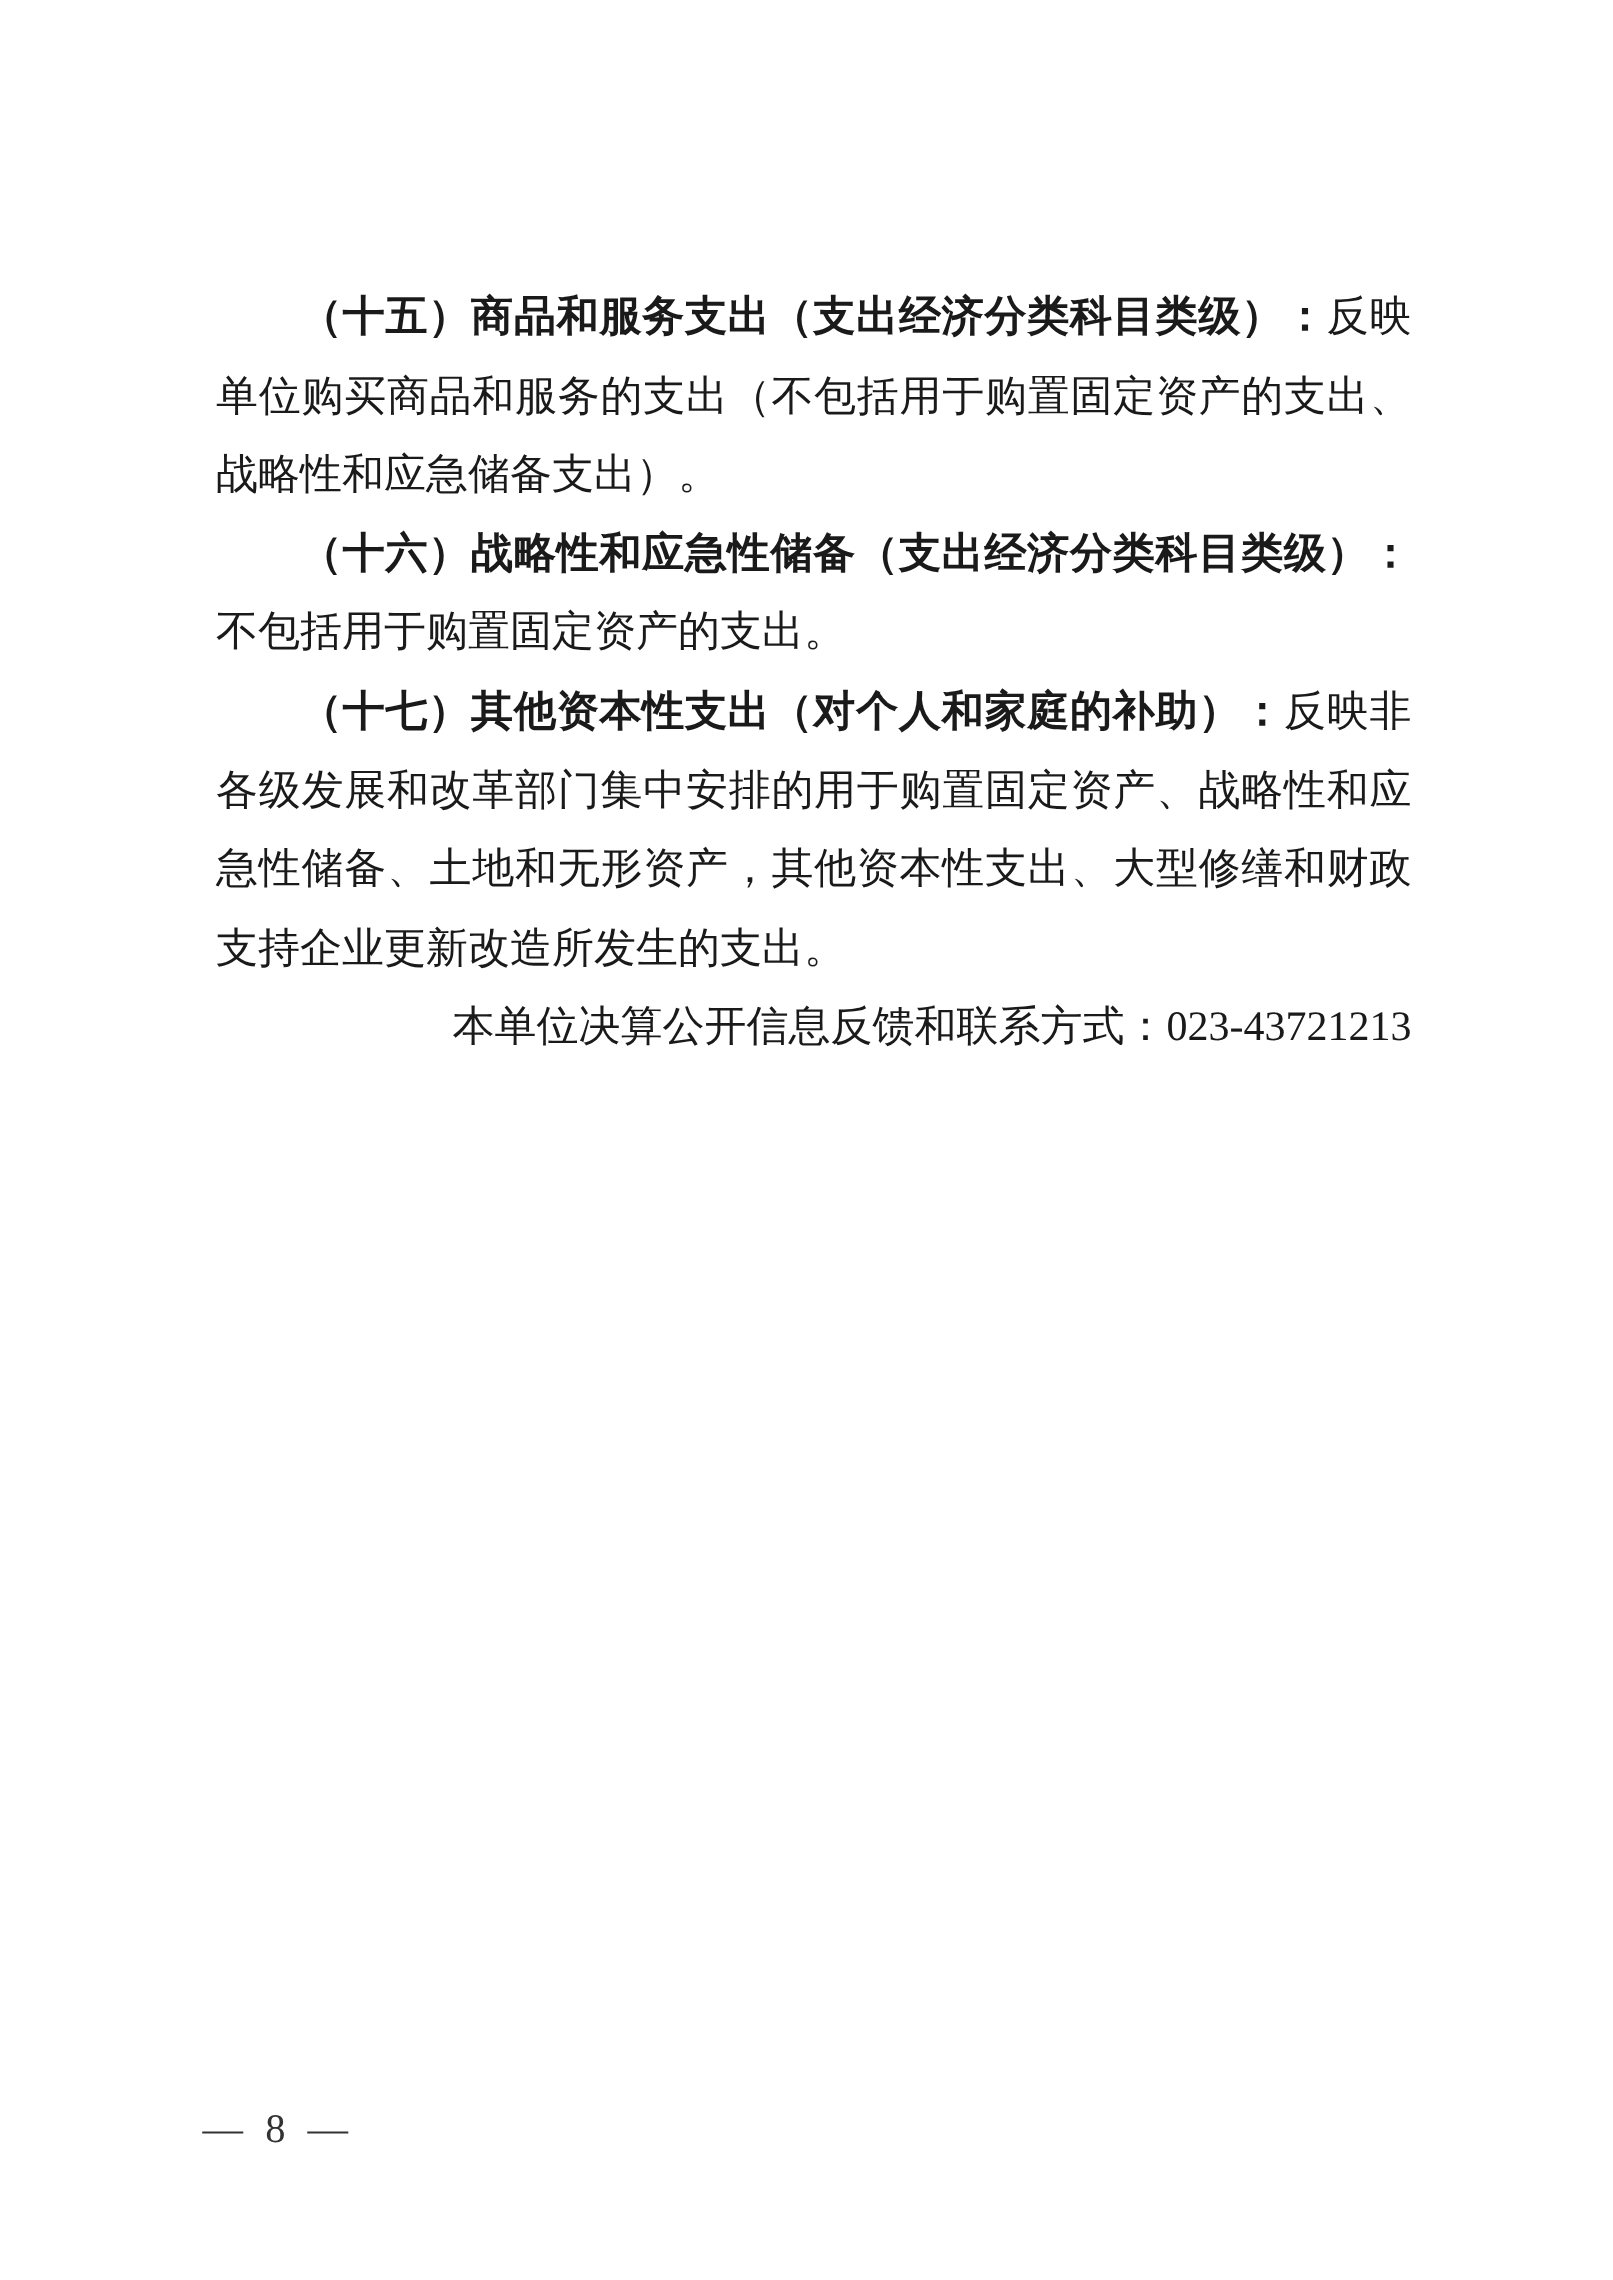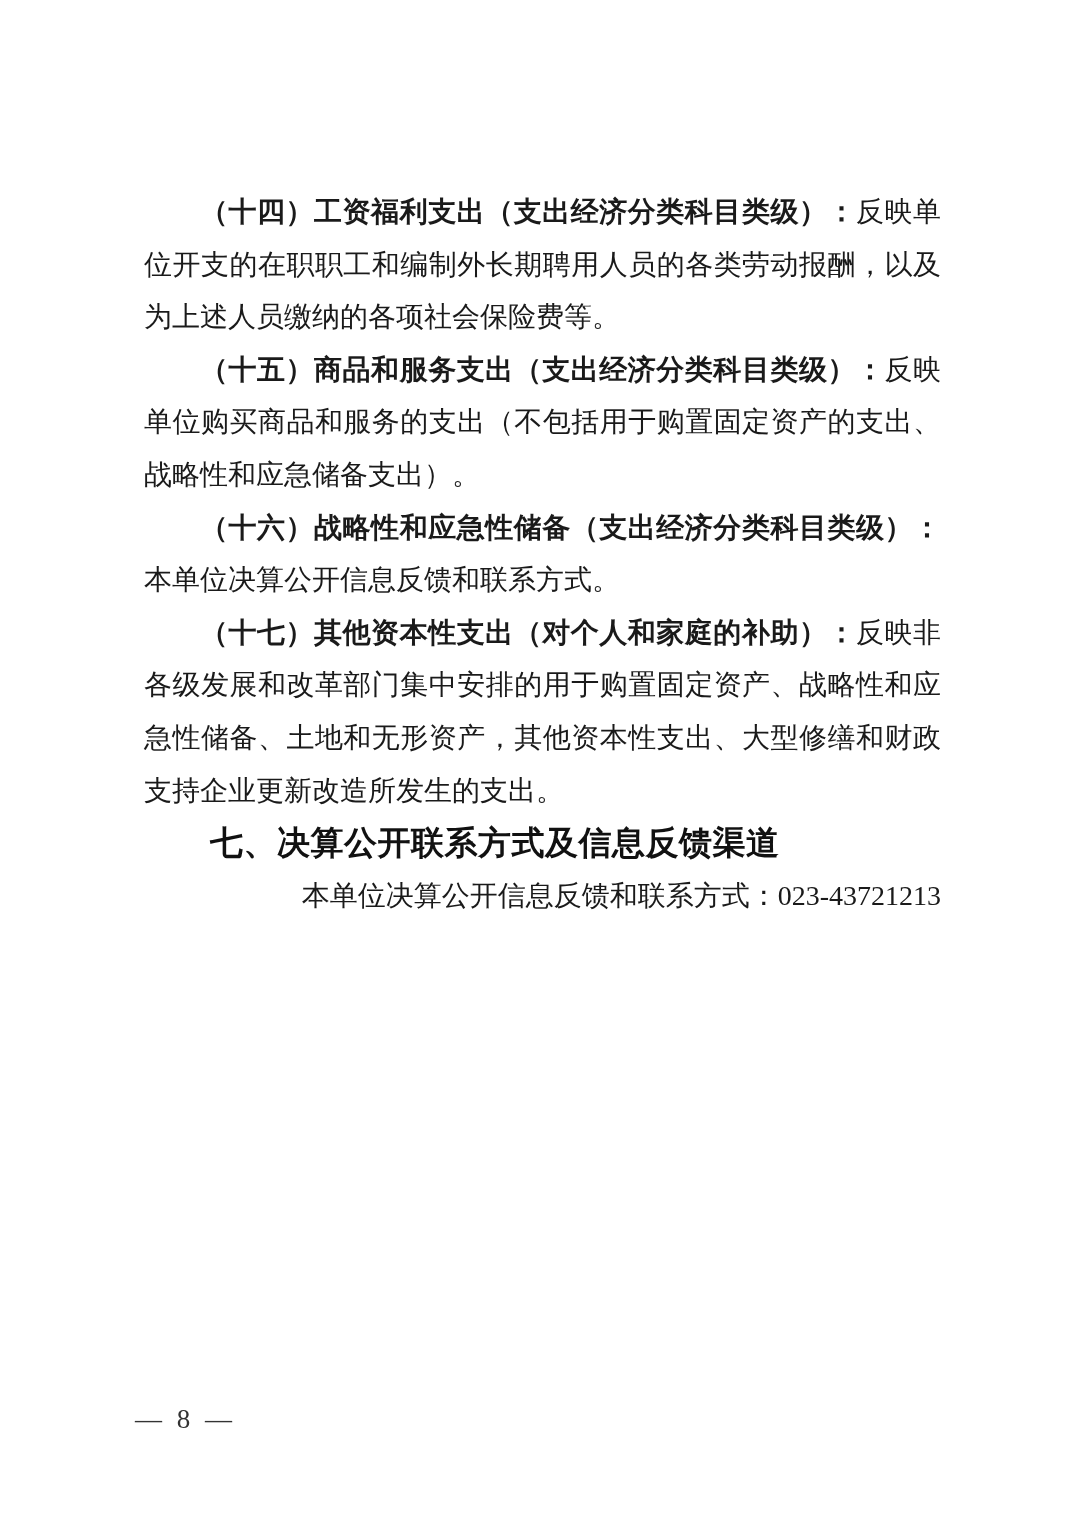--- a/index.html
+++ b/index.html
@@ -57,28 +57,26 @@
     color: #333333;
     letter-spacing: 4px;
   }
 </style>
 </head>
 <body>
 
 <div class="page">
   <div class="content">
 
-    <p class="para"><span class="lead">（十四）工资福利支出（支出经济分类科目类级）：</span><span>反映单位开支的在职职工和编制外长期聘用人员的各类劳动报酬，以及为上述人员缴纳的各项社会保险费等。</span></p>
 
     <p class="para"><span class="lead">（十五）商品和服务支出（支出经济分类科目类级）：</span><span>反映单位购买商品和服务的支出（不包括用于购置固定资产的支出、战略性和应急储备支出）。</span></p>
 
-    <p class="para"><span class="lead">（十六）战略性和应急性储备（支出经济分类科目类级）：</span><span>本单位决算公开信息反馈和联系方式。</span></p>
+    <p class="para"><span class="lead">（十六）战略性和应急性储备（支出经济分类科目类级）：</span><span>不包括用于购置固定资产的支出。</span></p>
 
     <p class="para"><span class="lead">（十七）其他资本性支出（对个人和家庭的补助）：</span><span>反映非各级发展和改革部门集中安排的用于购置固定资产、战略性和应急性储备、土地和无形资产，其他资本性支出、大型修缮和财政支持企业更新改造所发生的支出。</span></p>
 
-    <h2 class="heading">七、决算公开联系方式及信息反馈渠道</h2>
 
     <p class="para contact-line"><span>本单位决算公开信息反馈和联系方式：</span><span>023-43721213</span></p>
 
   </div>
 
   <div class="footer">— 8 —</div>
 </div>
 
 </body></html>

